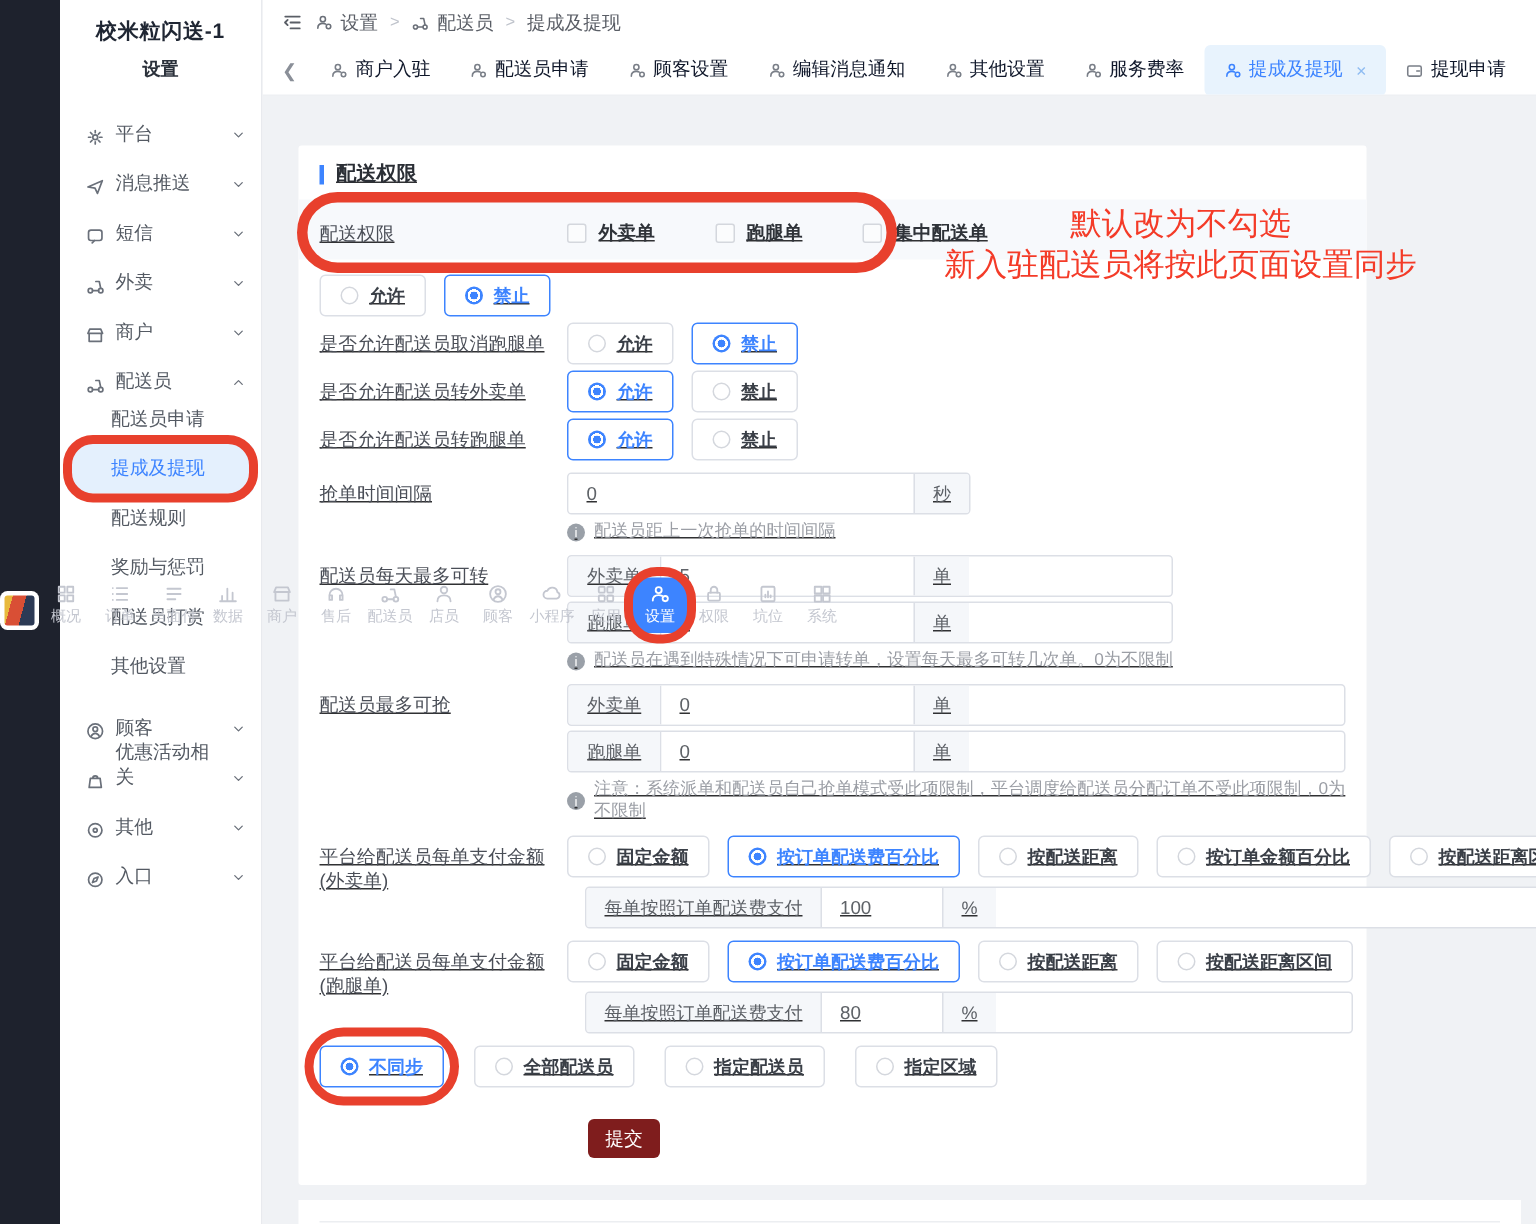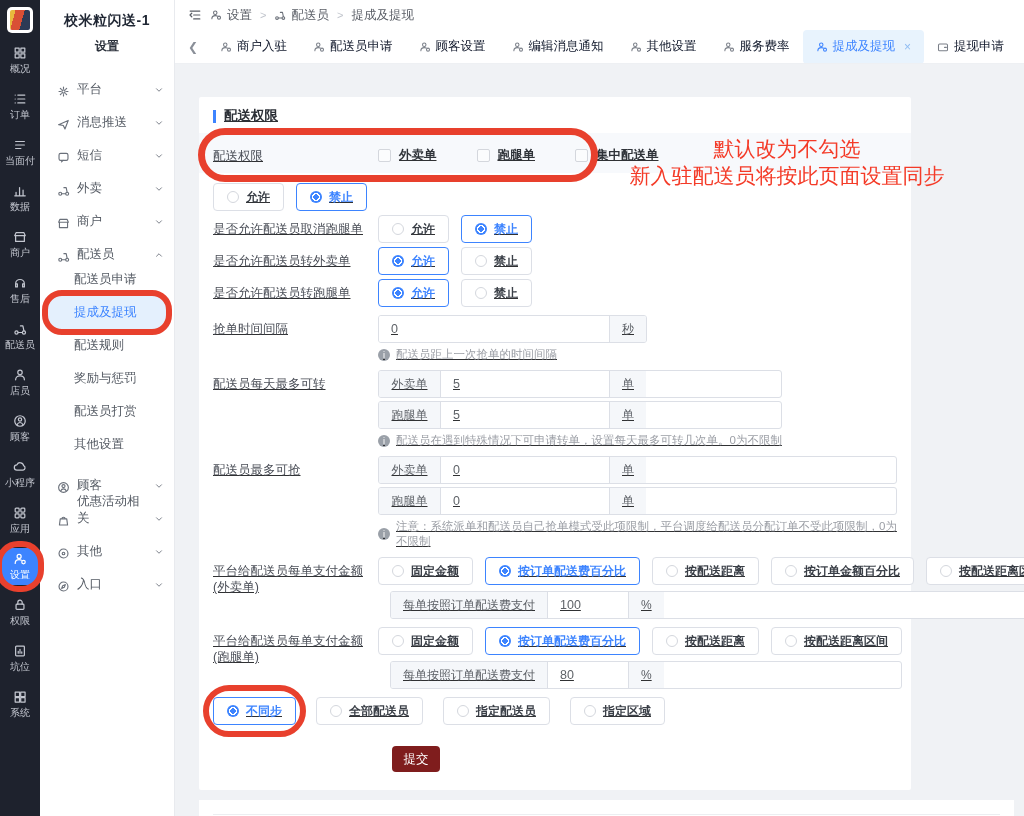--- a/index.html
+++ b/index.html
@@ -1,21 +1,21 @@
 <!DOCTYPE html>
 <html><head>
 <meta charset="utf-8">
 <style>
   * { margin:0; padding:0; box-sizing:border-box; }
   html,body { width:1024px; height:816px; overflow:hidden; }
   body { position:relative; background:#f0f2f5; font-family:"Liberation Sans","DejaVu Sans",sans-serif; color:#303133; }
   svg.ic { width:14px; height:14px; stroke:currentColor; fill:none; stroke-width:1.4; stroke-linecap:round; stroke-linejoin:round; flex:none; }
 
   
-  .rail { position:absolute; left:0; top:0; width:40px; height:816px; background:#1e222d; display:flex; flex-direction:column; align-items:center; z-index:3; }
+  .rail { position:absolute; left:0; top:0; width:40px; height:816px; background:#1e222d; display:flex; align-items:center; z-index:3; }
   .logo { width:26px; height:26px; border-radius:5px; background:#fff; margin:7px 0 9px; position:relative; overflow:hidden; flex:none; }
   .logo::after { content:""; position:absolute; inset:3px; border-radius:2px; background:linear-gradient(105deg,#e8b93d 22%,#d94f35 22% 58%,#2c3a55 58%); }
   .ditem { width:36px; padding:4px 0 5px; margin-bottom:9px; border-radius:6px; display:flex; flex-direction:column; align-items:center; gap:3px; color:#c4c7d0; position:relative; flex:none; }
   .ditem svg.ic { width:14px; height:14px; }
   .ditem span { font-size:10px; line-height:11px; white-space:nowrap; }
   .ditem.active { background:#3d84ff; color:#fff; }
   .ditem.ringed::after { content:""; position:absolute; inset:-7px -6px; border:6px solid #e8402d; border-radius:22px; pointer-events:none; }
 
   
   .sideb { position:absolute; left:40px; top:0; width:135px; height:816px; background:#fff; border-right:1px solid #e8eaee; z-index:2; }

